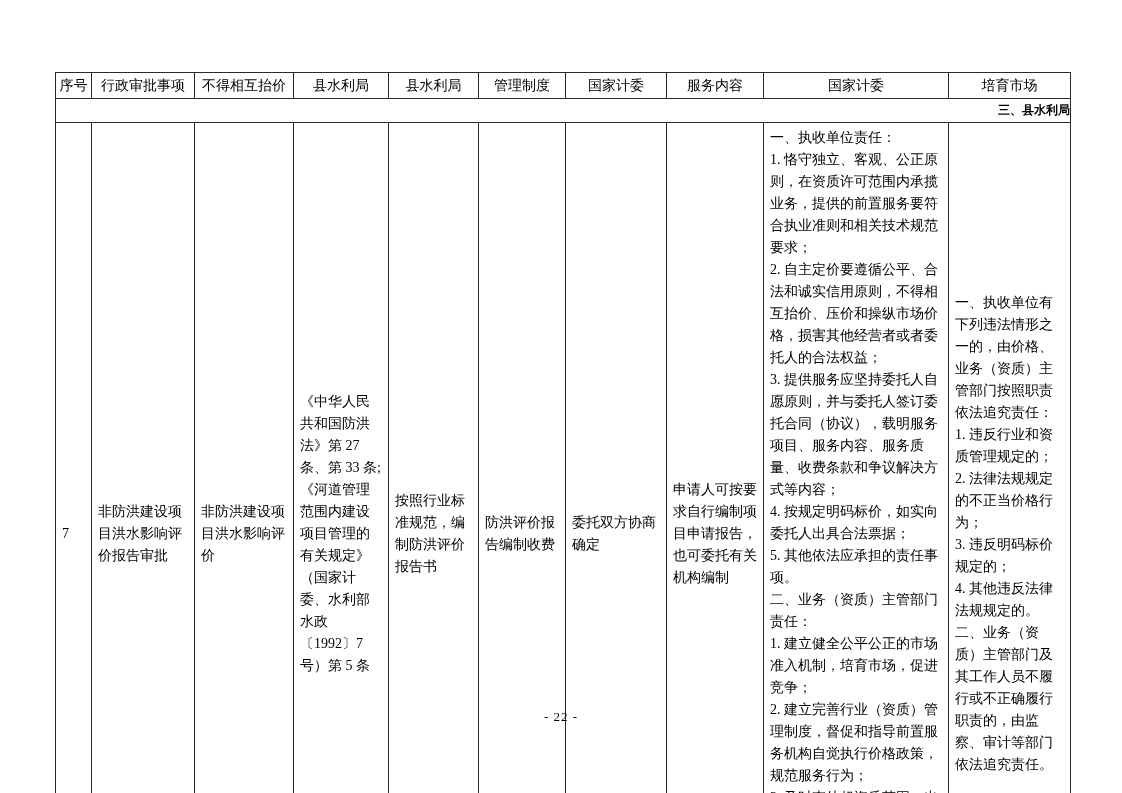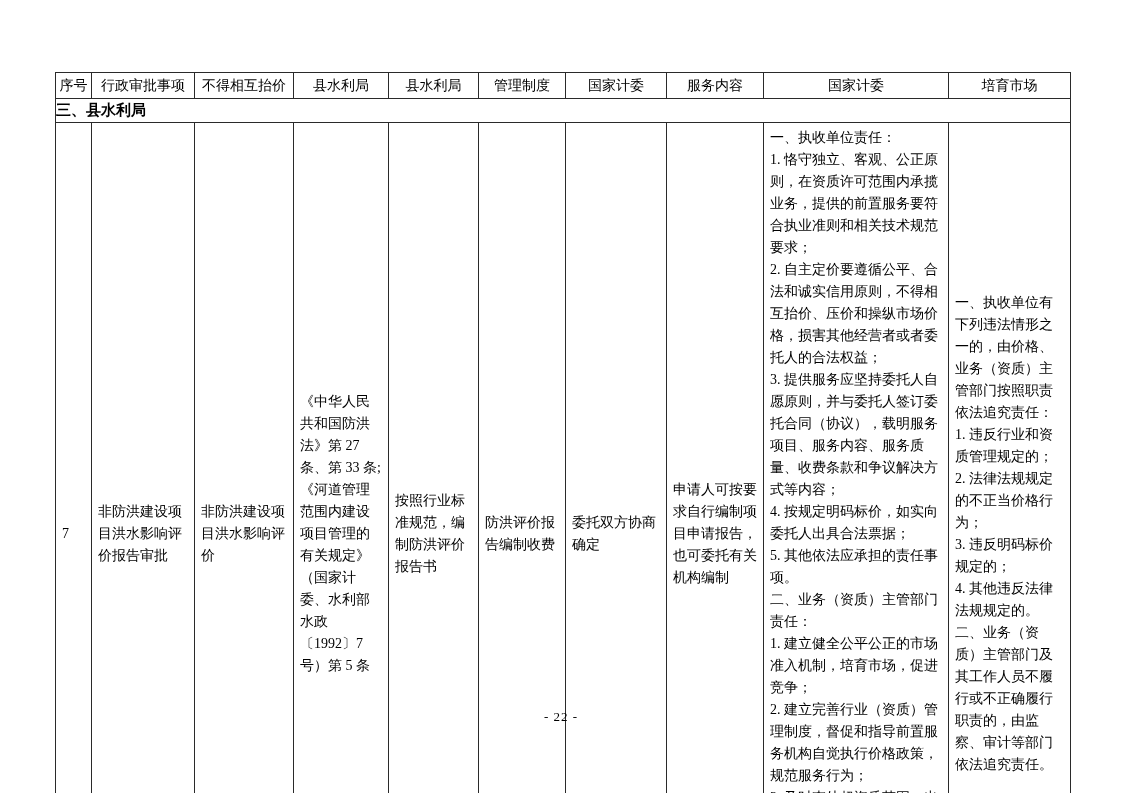--- a/index.html
+++ b/index.html
@@ -35,22 +35,22 @@
     font-weight: 400;
     font-size: 14px;
     text-align: center;
     padding: 2px 1px;
     white-space: nowrap;
   }
   tr.section-row { height: 24px; }
   tr.section-row td {
     font-family: "Liberation Sans", "DejaVu Sans", sans-serif;
     font-weight: bold;
-    font-size: 15px;
-    text-align: left;
+    font-size: 12px;
+    text-align: right;
     padding: 1px 0;
   }
   tr.data-row { height: 578px; }
   tr.data-row td {
     font-size: 14px;
     line-height: 22px;
     padding: 4px 6px;
     text-align: left;
   }
   td.c-seq { text-align: center; }

